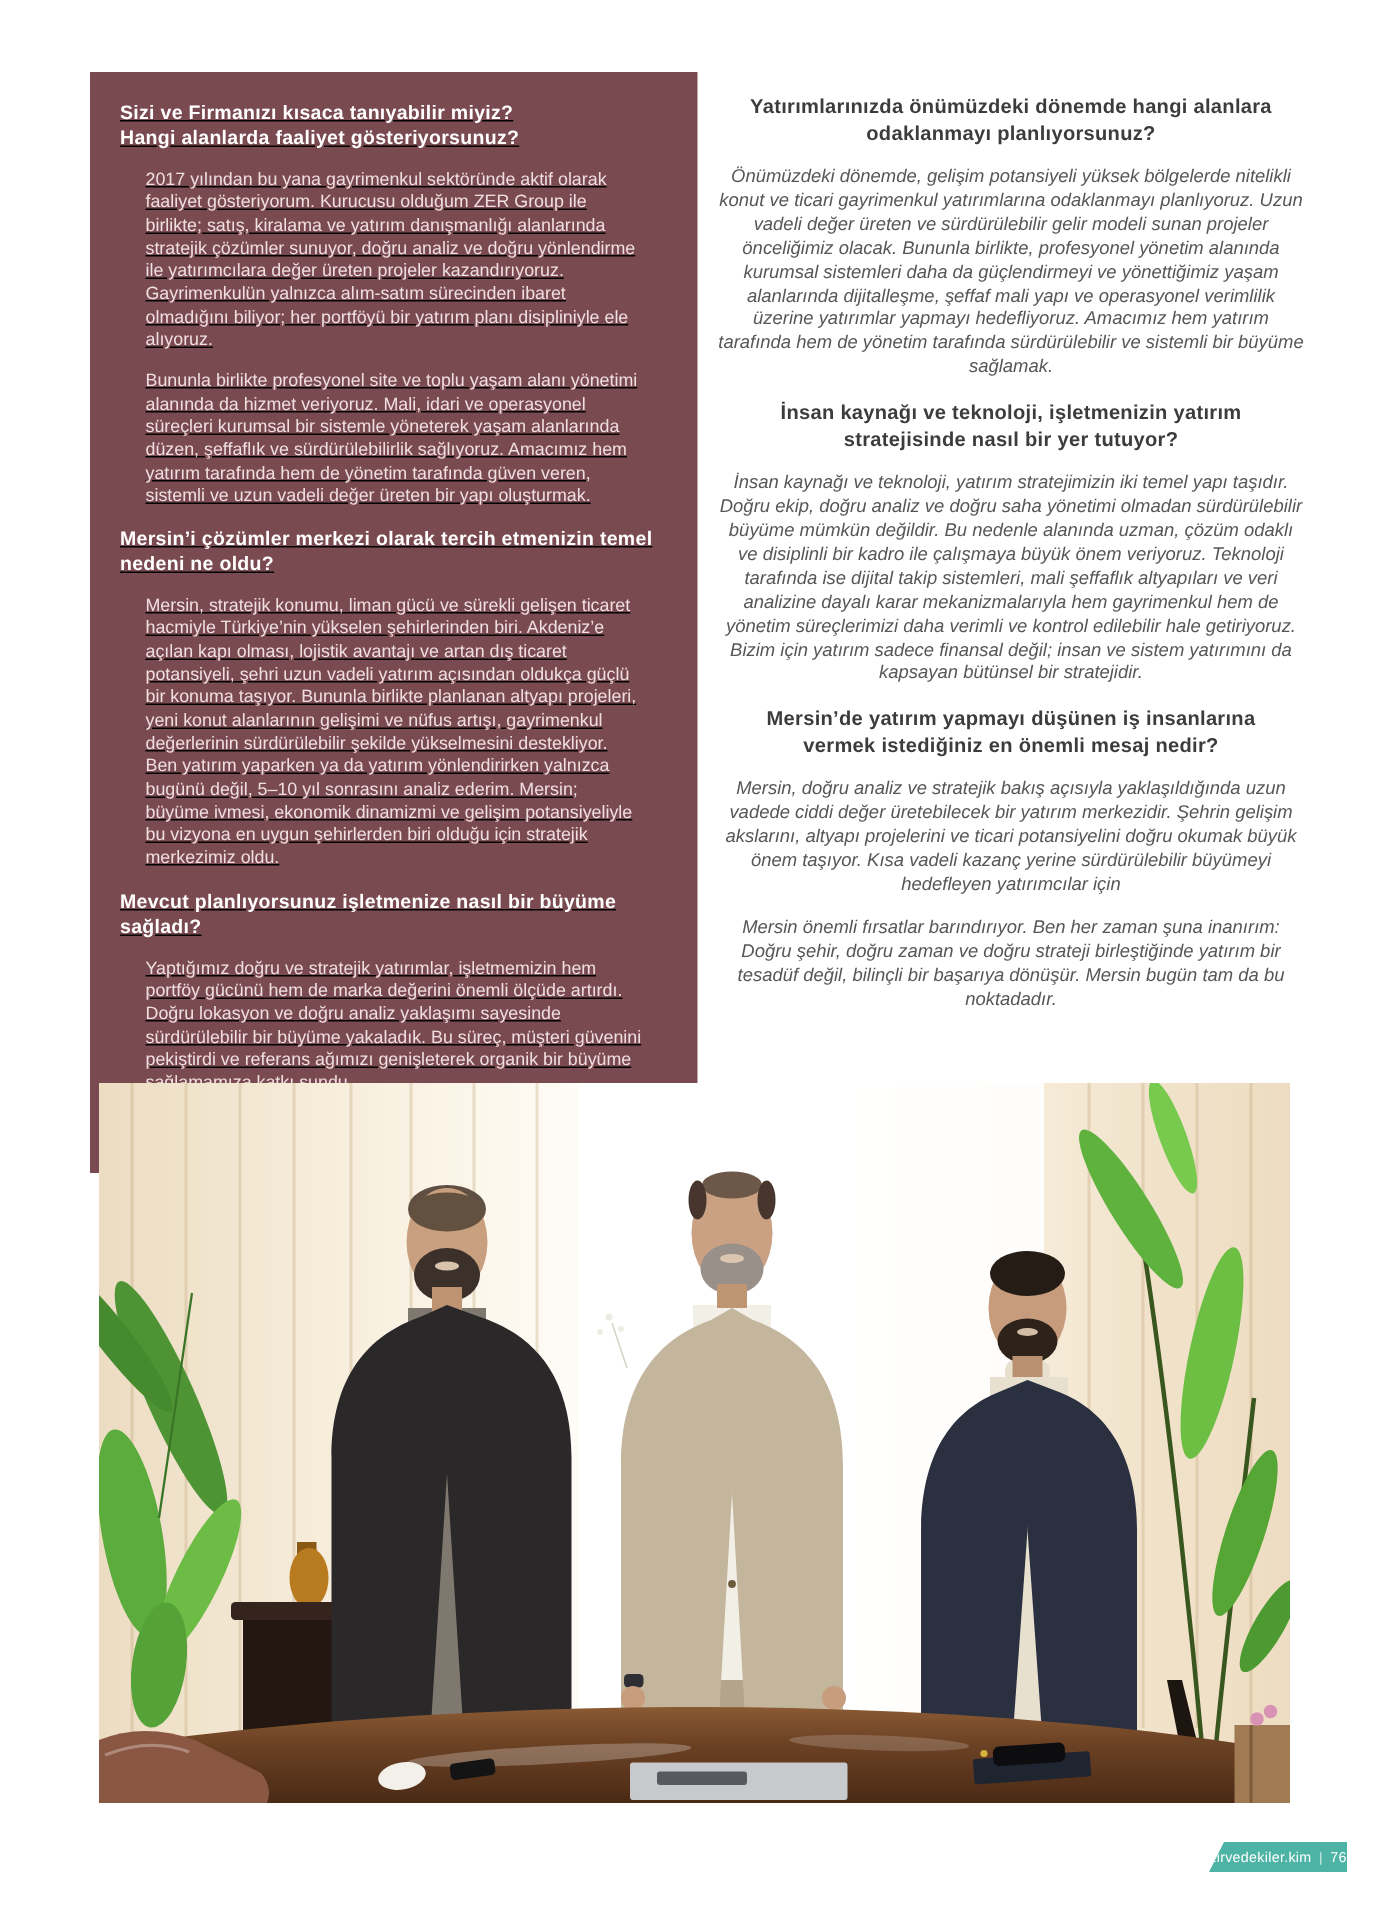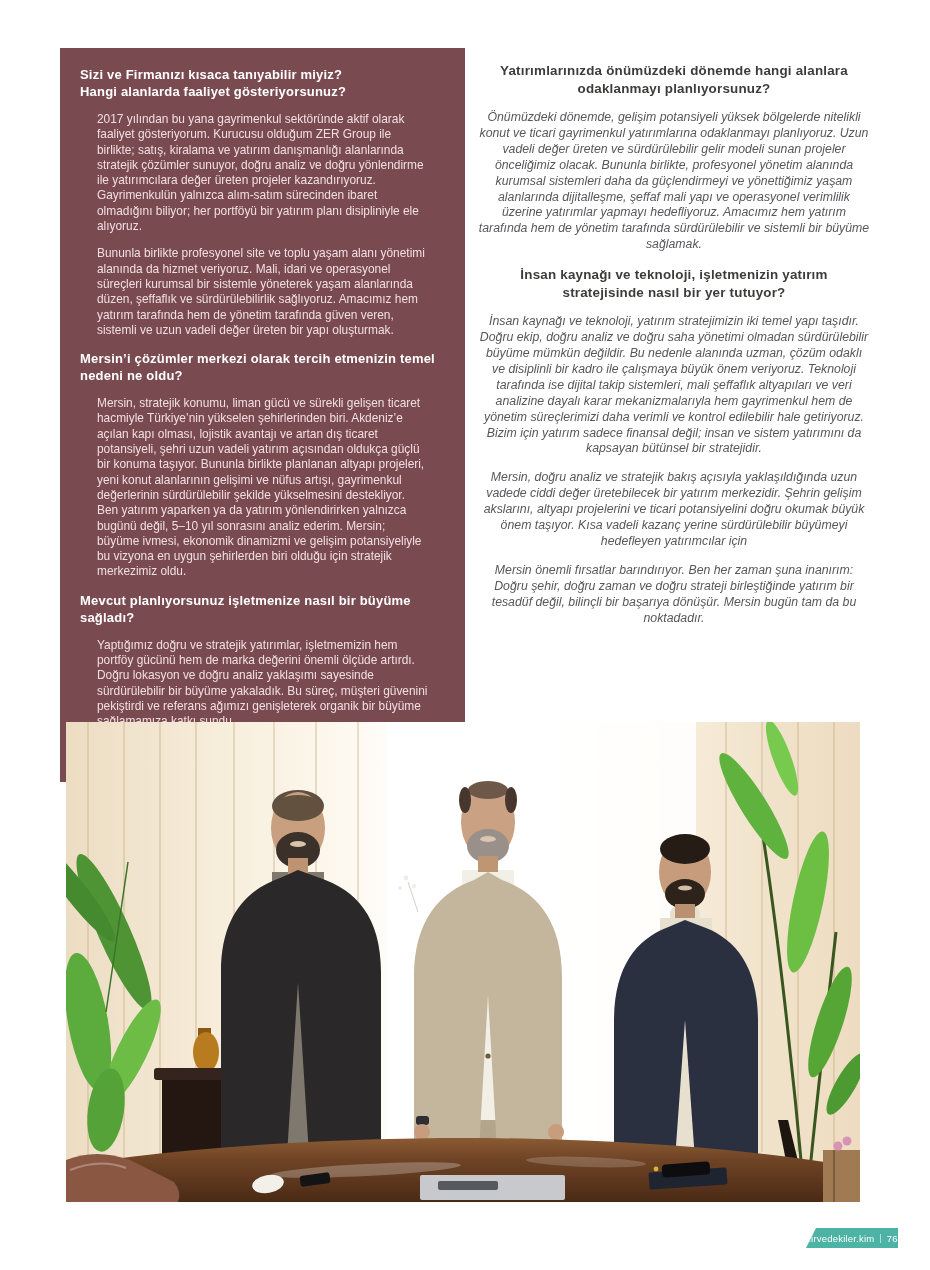--- a/index.html
+++ b/index.html
@@ -2,21 +2,21 @@
 <html><head>
 <meta charset="utf-8">
 <style>
   html,body{margin:0;padding:0;}
   body{
     width:930px;height:1270px;position:relative;background:#ffffff;
     font-family:"Liberation Sans", sans-serif;overflow:hidden;
   }
   .panel{
     position:absolute;left:60px;top:48px;width:405px;height:734px;
-    background:#7a4a51;box-sizing:border-box;padding:16px 20px;overflow:hidden;
+    background:#7a4a51;box-sizing:border-box;padding:16px 20px;overflow:hidden;text-decoration:underline;
   }
   .panel h3{
     color:#ffffff;font-size:13px;line-height:17px;font-weight:bold;
     margin:12px 0;white-space:pre-line;letter-spacing:.2px;
   }
   .panel h3:first-child{margin-top:2px;}
   .panel p{
     color:#f0dfe1;font-size:11.9px;line-height:15.3px;margin:0 17px 12px;
   }
   .right-col{
@@ -61,20 +61,22 @@
     <p>Yaptığımız doğru ve stratejik yatırımlar, işletmemizin hem portföy gücünü hem de marka değerini önemli ölçüde artırdı. Doğru lokasyon ve doğru analiz yaklaşımı sayesinde sürdürülebilir bir büyüme yakaladık. Bu süreç, müşteri güvenini pekiştirdi ve referans ağımızı genişleterek organik bir büyüme sağlamamıza katkı sundu.</p>
   </section>
 
   <section class="right-col">
     <h3>Yatırımlarınızda önümüzdeki dönemde hangi alanlara
 odaklanmayı planlıyorsunuz?</h3>
     <p>Önümüzdeki dönemde, gelişim potansiyeli yüksek bölgelerde nitelikli konut ve ticari gayrimenkul yatırımlarına odaklanmayı planlıyoruz. Uzun vadeli değer üreten ve sürdürülebilir gelir modeli sunan projeler önceliğimiz olacak. Bununla birlikte, profesyonel yönetim alanında kurumsal sistemleri daha da güçlendirmeyi ve yönettiğimiz yaşam alanlarında dijitalleşme, şeffaf mali yapı ve operasyonel verimlilik üzerine yatırımlar yapmayı hedefliyoruz. Amacımız hem yatırım tarafında hem de yönetim tarafında sürdürülebilir ve sistemli bir büyüme sağlamak.</p>
     <h3>İnsan kaynağı ve teknoloji, işletmenizin yatırım
 stratejisinde nasıl bir yer tutuyor?</h3>
     <p>İnsan kaynağı ve teknoloji, yatırım stratejimizin iki temel yapı taşıdır. Doğru ekip, doğru analiz ve doğru saha yönetimi olmadan sürdürülebilir büyüme mümkün değildir. Bu nedenle alanında uzman, çözüm odaklı ve disiplinli bir kadro ile çalışmaya büyük önem veriyoruz. Teknoloji tarafında ise dijital takip sistemleri, mali şeffaflık altyapıları ve veri analizine dayalı karar mekanizmalarıyla hem gayrimenkul hem de yönetim süreçlerimizi daha verimli ve kontrol edilebilir hale getiriyoruz. Bizim için yatırım sadece finansal değil; insan ve sistem yatırımını da kapsayan bütünsel bir stratejidir.</p>
+    <h3>Mersin’de yatırım yapmayı düşünen iş insanlarına
+vermek istediğiniz en önemli mesaj nedir?</h3>
     <p>Mersin, doğru analiz ve stratejik bakış açısıyla yaklaşıldığında uzun vadede ciddi değer üretebilecek bir yatırım merkezidir. Şehrin gelişim akslarını, altyapı projelerini ve ticari potansiyelini doğru okumak büyük önem taşıyor. Kısa vadeli kazanç yerine sürdürülebilir büyümeyi hedefleyen yatırımcılar için</p>
     <p>Mersin önemli fırsatlar barındırıyor. Ben her zaman şuna inanırım: Doğru şehir, doğru zaman ve doğru strateji birleştiğinde yatırım bir tesadüf değil, bilinçli bir başarıya dönüşür. Mersin bugün tam da bu noktadadır.</p>
   </section>
 
   <figure class="photo">
     <svg viewBox="0 0 794 480" preserveAspectRatio="none">
       <defs>
         <linearGradient id="bgGrad" x1="0" y1="0" x2="1" y2="0">
           <stop offset="0" stop-color="#ecdcc2"></stop>
           <stop offset="0.18" stop-color="#f6ecd9"></stop>

